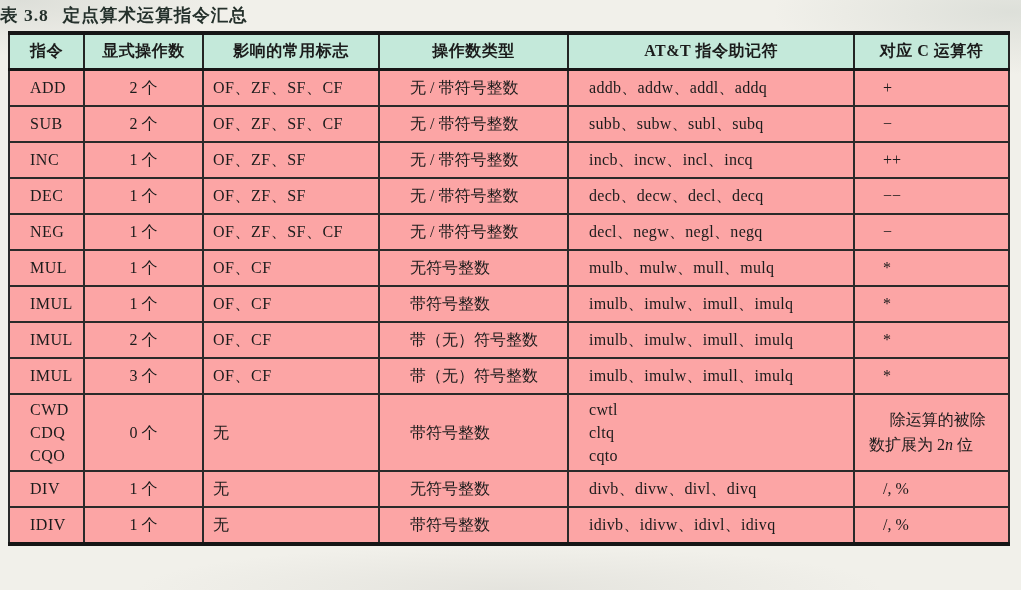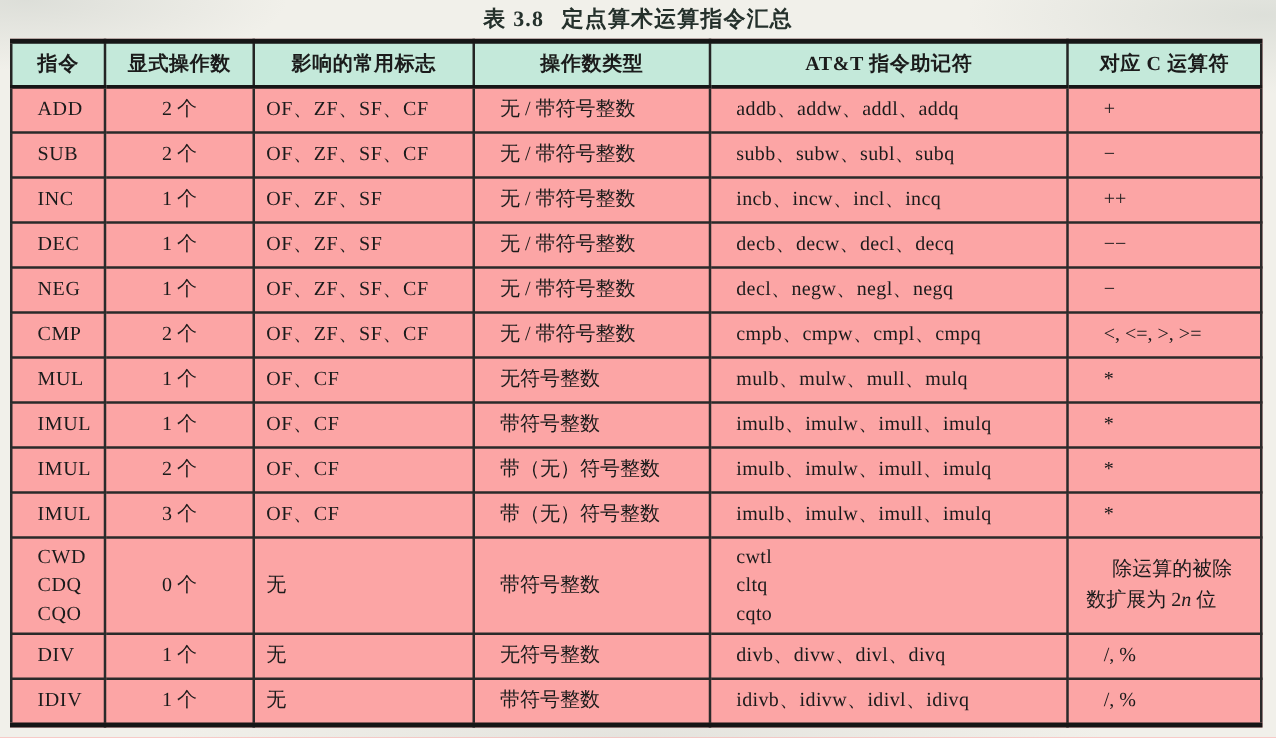--- a/index.html
+++ b/index.html
@@ -17,21 +17,21 @@
       radial-gradient(ellipse 500px 60px at 50% 100%, rgba(170,170,165,0.18), rgba(0,0,0,0) 75%),
       #f1f0ea;
     font-family: "Liberation Serif", "DejaVu Serif", serif;
     color: #1b1b1b;
   }
   .page-title {
     position: absolute;
     top: 3px;
     left: 0;
     width: 100%;
-    text-align: center;
+    text-align: left;
     font-size: 17.5px;
     font-weight: 700;
     letter-spacing: 1px;
     color: #25312c;
   }
   .page-title .title-label { margin-right: 14px; }
 
   table.spec-table {
     position: absolute;
     left: 8px;
@@ -69,21 +69,21 @@
     height: 32px;
     vertical-align: middle;
     padding: 1px 4px;
     white-space: pre-line;
     line-height: 1.45;
   }
   
   .spec-table td:nth-child(1) { padding-left: 20px; letter-spacing: 0.5px; }
   .spec-table td:nth-child(2) { text-align: center; }
   .spec-table td:nth-child(3) { padding-left: 9px;  letter-spacing: 0.5px; }
-  .spec-table td:nth-child(4) { padding-left: 20px; }
+  .spec-table td:nth-child(4) { padding-left: 30px; }
   .spec-table td:nth-child(5) { padding-left: 20px; letter-spacing: 0.3px; }
   .spec-table td:nth-child(6) { padding-left: 28px; }
 
   .spec-table tr.tall-row td { height: 73px; }
   .spec-table tr.tall-row td:nth-child(6) {
     padding-left: 14px;
     padding-right: 4px;
     line-height: 1.55;
   }
   .spec-table tr.tall-row td:nth-child(6) .first-line { text-indent: 1.3em; }
@@ -148,28 +148,20 @@
         <td>decb、decw、decl、decq</td>
         <td>−−</td>
       </tr>
       <tr>
         <td>NEG</td>
         <td>1 个</td>
         <td>OF、ZF、SF、CF</td>
         <td>无 / 带符号整数</td>
         <td>decl、negw、negl、negq</td>
         <td>−</td>
-      </tr>
-      <tr>
-        <td>CMP</td>
-        <td>2 个</td>
-        <td>OF、ZF、SF、CF</td>
-        <td>无 / 带符号整数</td>
-        <td>cmpb、cmpw、cmpl、cmpq</td>
-        <td>&lt;, &lt;=, &gt;, &gt;=</td>
       </tr>
       <tr>
         <td>MUL</td>
         <td>1 个</td>
         <td>OF、CF</td>
         <td>无符号整数</td>
         <td>mulb、mulw、mull、mulq</td>
         <td>*</td>
       </tr>
       <tr>

